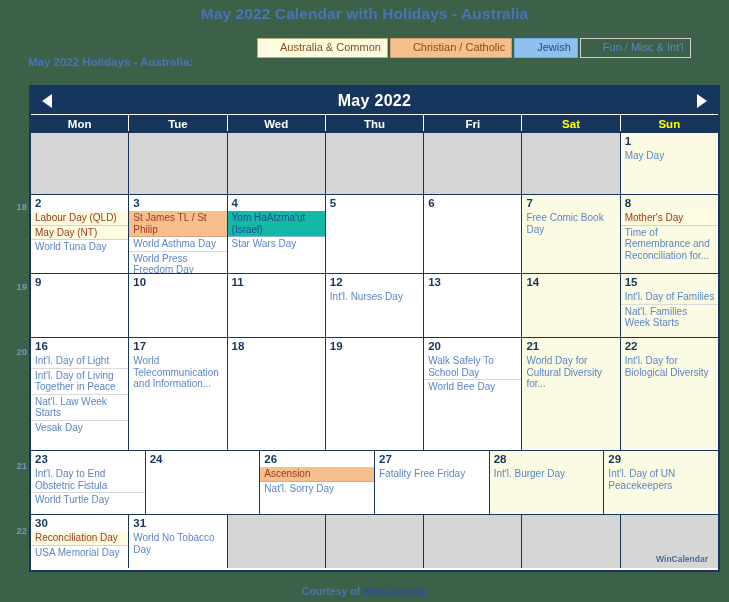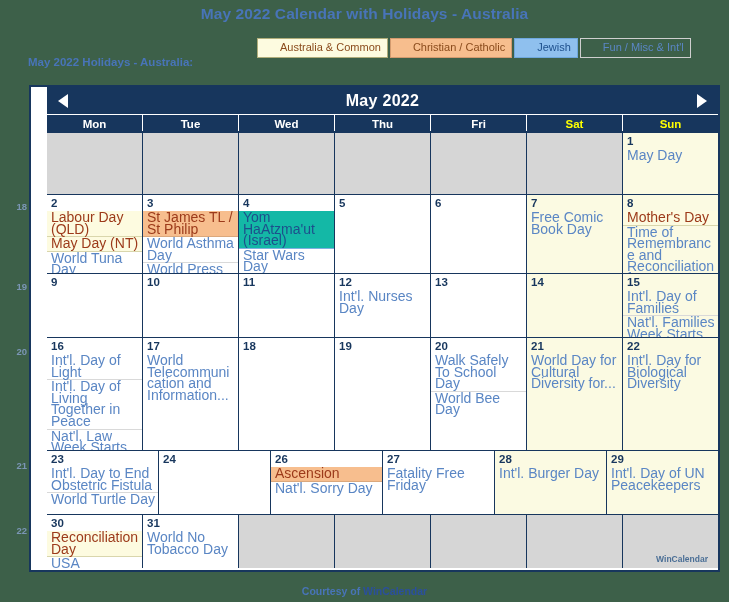--- a/index.html
+++ b/index.html
@@ -73,21 +73,20 @@
     color: #7b96b5;
   }
 
   
   .cal {
     position: absolute;
     left: 29px; top: 85px;
     width: 691px; height: 487px;
     background: #ffffff;
     border: 2px solid #17365d;
-    padding-left: 16px;
   }
   .cal-titlebar {
     position: relative;
     height: 27px;
     background: #17365d;
     color: #ffffff;
     display: flex;
     align-items: center;
     justify-content: center;
   }
@@ -167,21 +166,21 @@
 
   .daynum {
     font-size: 11.5px;
     font-weight: bold;
     color: #17365d;
     padding: 1px 0 1px 4px;
     line-height: 13px;
   }
   .events { display: block; }
   .ev {
-    font-size: 14px;
+    font-size: 10px;
     line-height: 11.6px;
     color: #5a86c4;
     padding: 1px 3px 1px 4px;
     border-bottom: 1px solid #d9d9d9;
     word-wrap: break-word;
   }
   .ev:last-child { border-bottom: none; }
   .ev.common    { background: #fdfbe0; color: #9c3a1a; border-bottom-color: #d9d6ac; }
   .ev.christian { background: #f7be8e; color: #9c3a1a; border-bottom-color: #dba87c; }
   .ev.jewish    { background: #14b8a6; color: #1d4f8c; border-bottom-color: #7cb0e0; }

